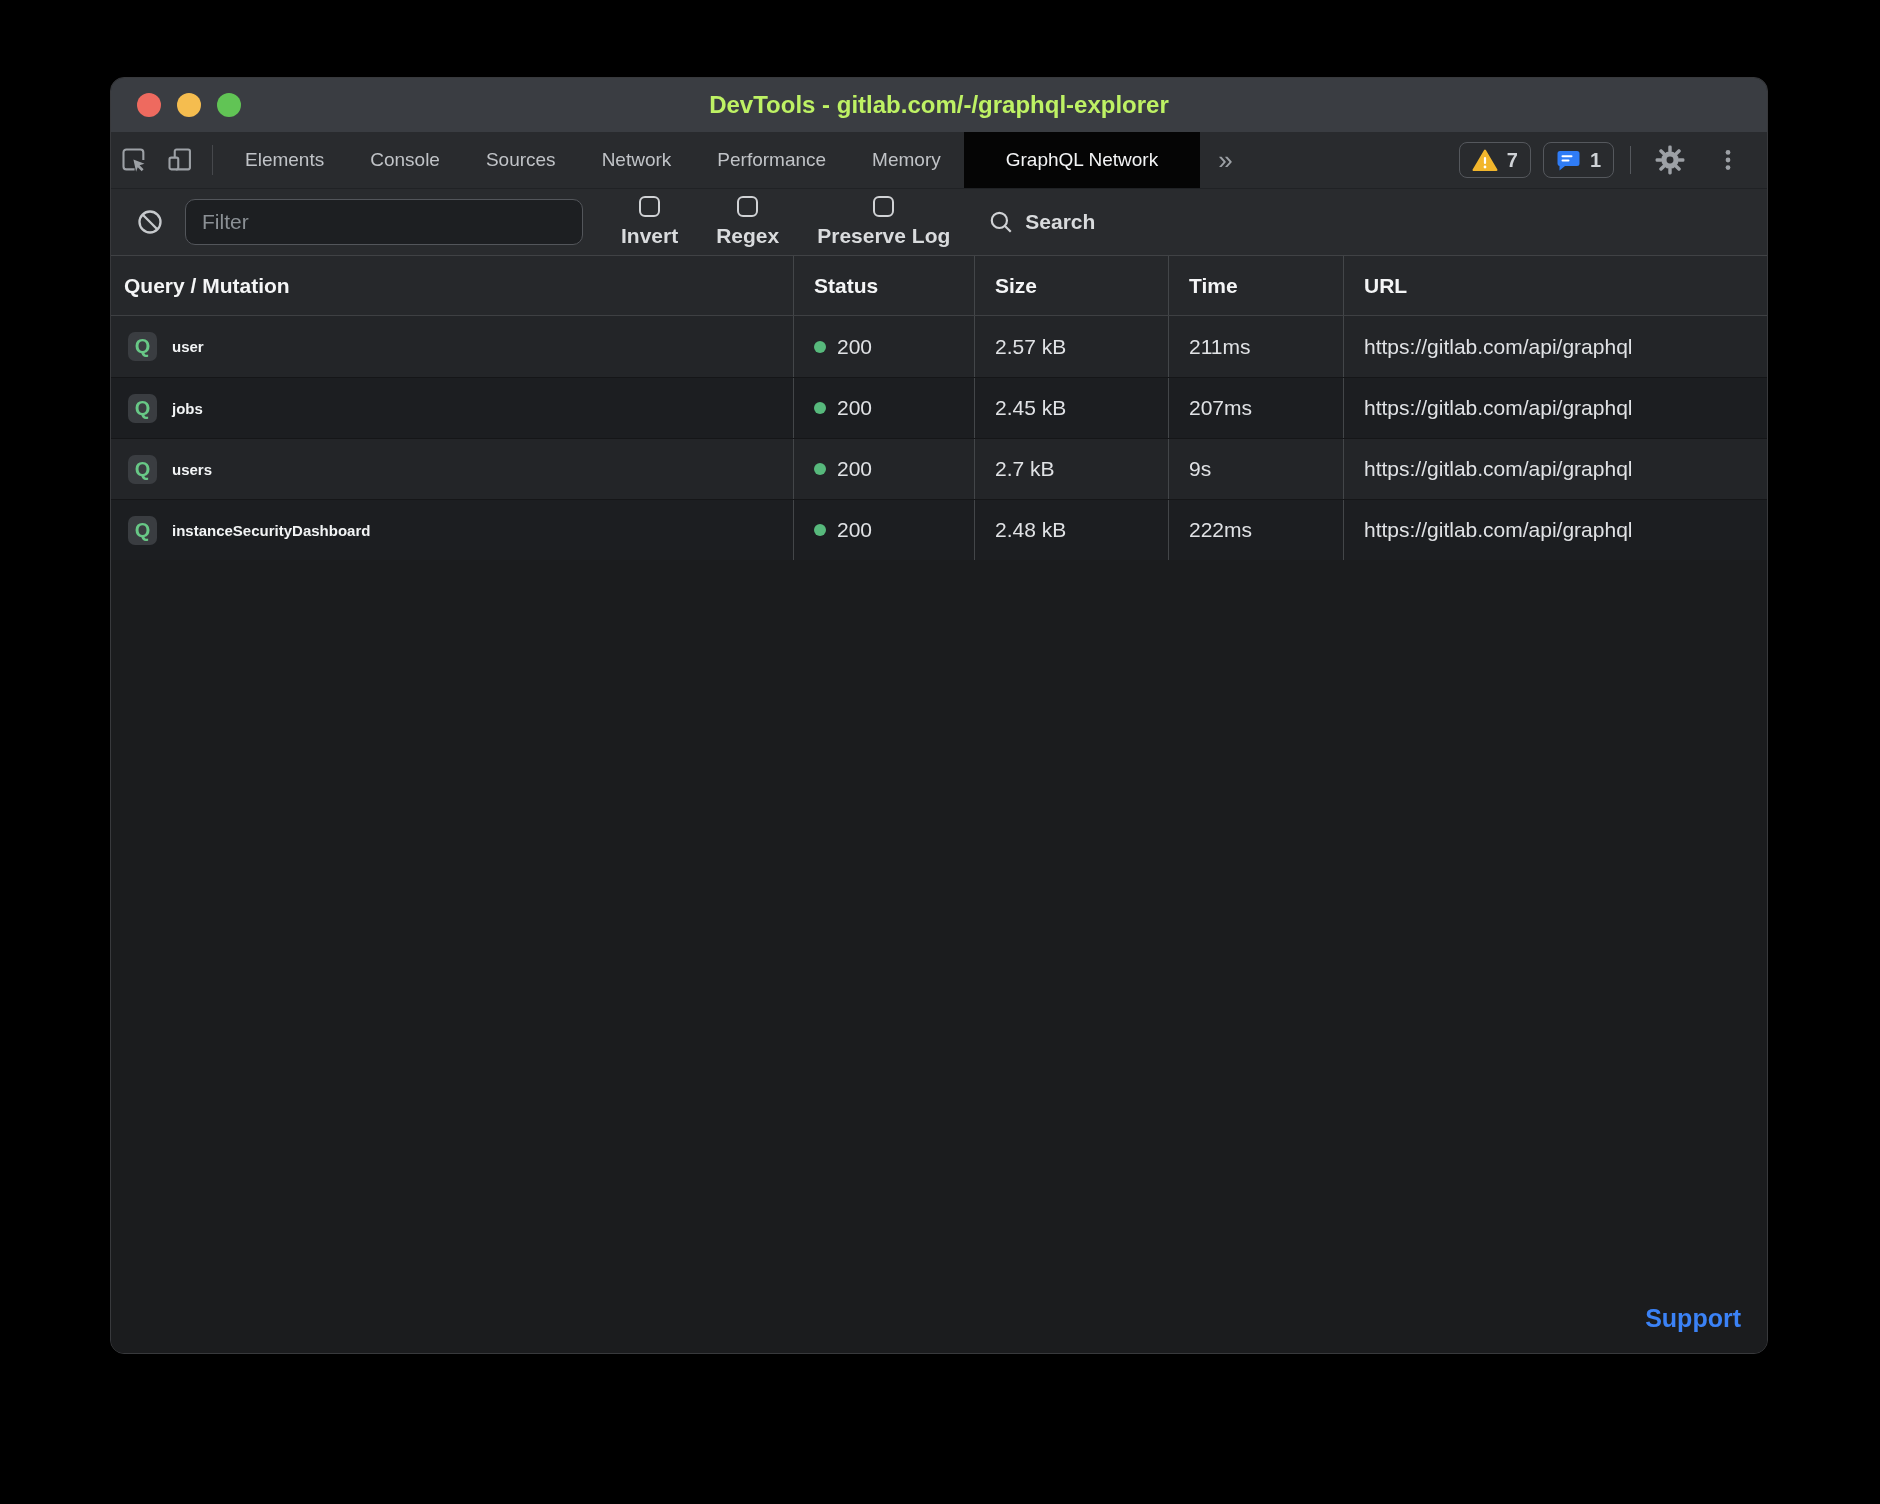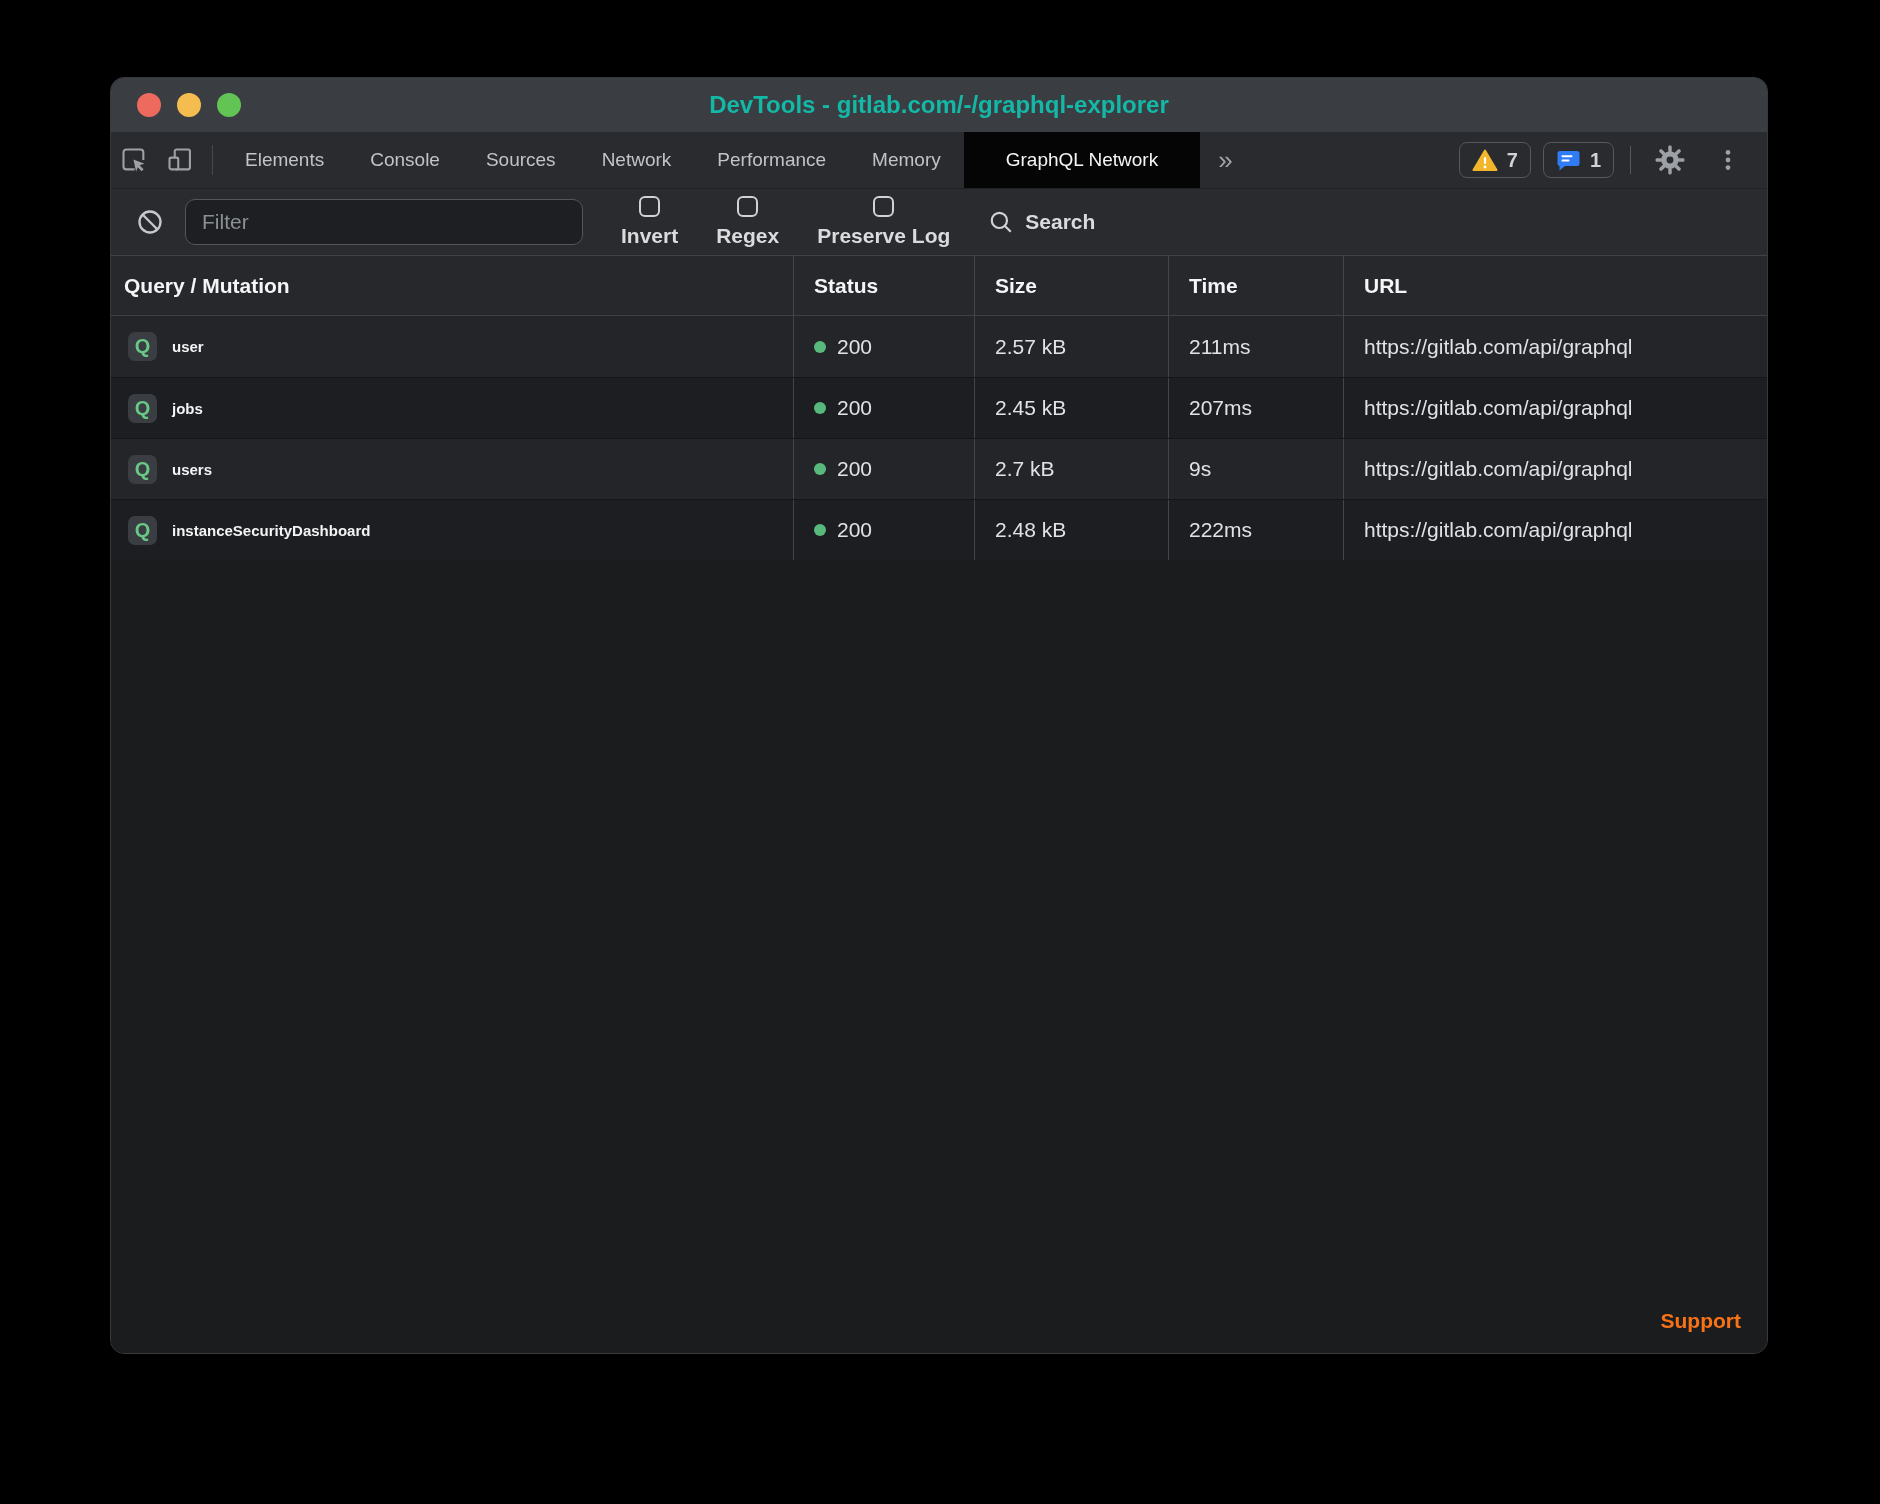--- a/index.html
+++ b/index.html
@@ -15,21 +15,21 @@
   
   .titlebar {
     height: 54px; flex: 0 0 54px; background: #3a3d42;
     display: flex; align-items: center; justify-content: center; position: relative;
   }
   .traffic { position: absolute; left: 26px; top: 0; height: 100%; display: flex; align-items: center; gap: 16px; }
   .light { width: 24px; height: 24px; border-radius: 50%; }
   .light.red { background: #ee6a5f; }
   .light.yellow { background: #f5bd4f; }
   .light.green { background: #61c455; }
-  .title-text { color: #14b8a6; font-size: 24px; font-weight: 700; }
+  .title-text { color: #bef264; font-size: 24px; font-weight: 700; }
 
   
   .tabbar {
     height: 56px; flex: 0 0 56px; background: #292b2e;
     display: flex; align-items: stretch; font-size: 19px;
   }
   .icon-btn { width: 46px; display: flex; align-items: center; justify-content: center; color: #9da1a6; }
   .vsep { width: 1px; background: #46484c; margin: 13px 9px; }
   .tab { display: flex; align-items: center; padding: 0 23px; color: #c0c3c7; white-space: nowrap; }
   .tab.active { background: #050505; color: #f4f5f6; padding: 0 42px; font-weight: 400; }
@@ -78,21 +78,21 @@
     color: #68c886; font-size: 20px; font-weight: 700;
     display: flex; align-items: center; justify-content: center; flex: 0 0 29px;
   }
   .qname { color: #f2f4f5; font-size: 15px; font-weight: 700; }
   .statuscell { gap: 11px; }
   .dot { width: 12px; height: 12px; border-radius: 50%; background: #57b97c; flex: 0 0 12px; }
   .val { color: #e0e2e5; font-size: 21px; font-weight: 400; }
 
   
   .body-rest { flex: 1 1 auto; background: #1b1c1e; position: relative; }
-  .support { position: absolute; right: 26px; bottom: 20px; color: #f97316; font-size: 21px; font-weight: 700; }
+  .support { position: absolute; right: 26px; bottom: 20px; color: #3b82f6; font-size: 25px; font-weight: 700; }
 
   svg { display: block; }
 </style>
 </head>
 <body>
 
 <div class="window">
 
   <div class="titlebar">
     <div class="traffic">

